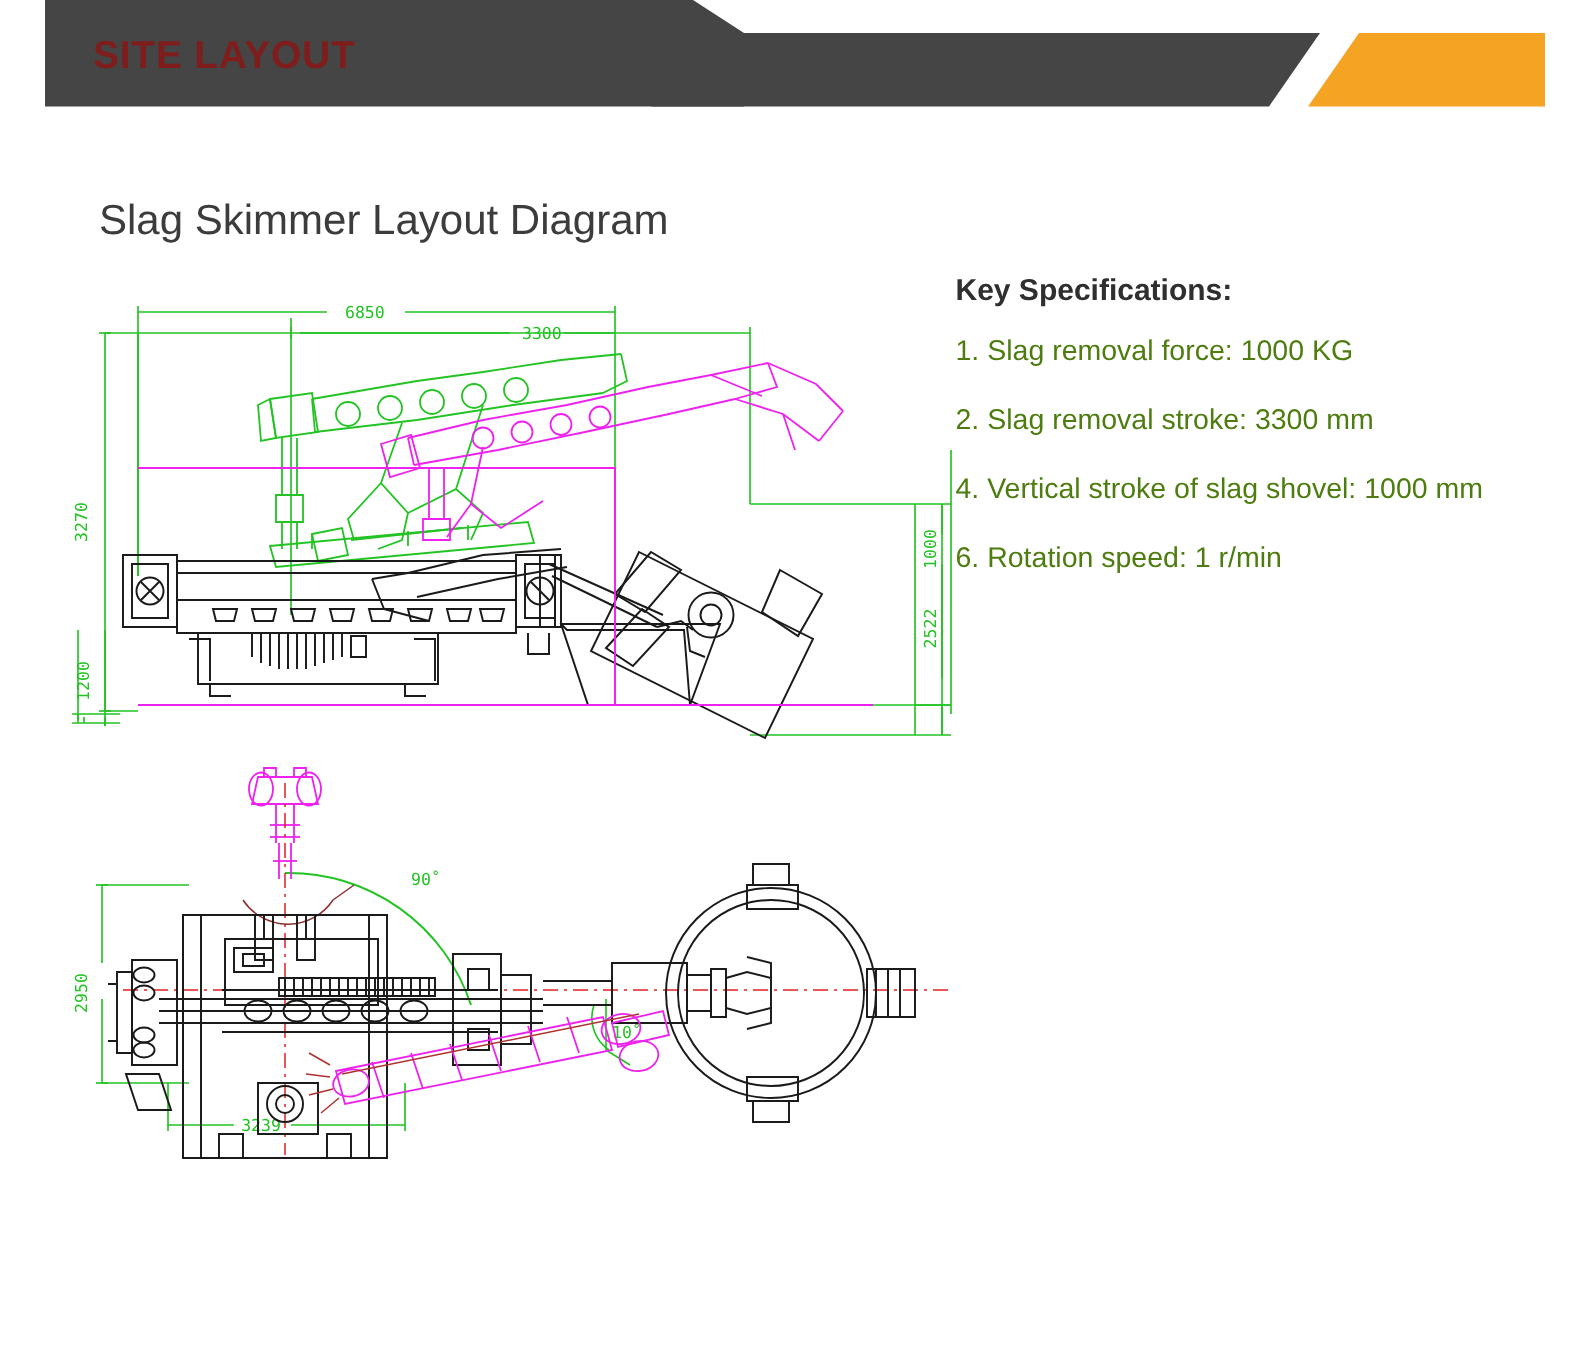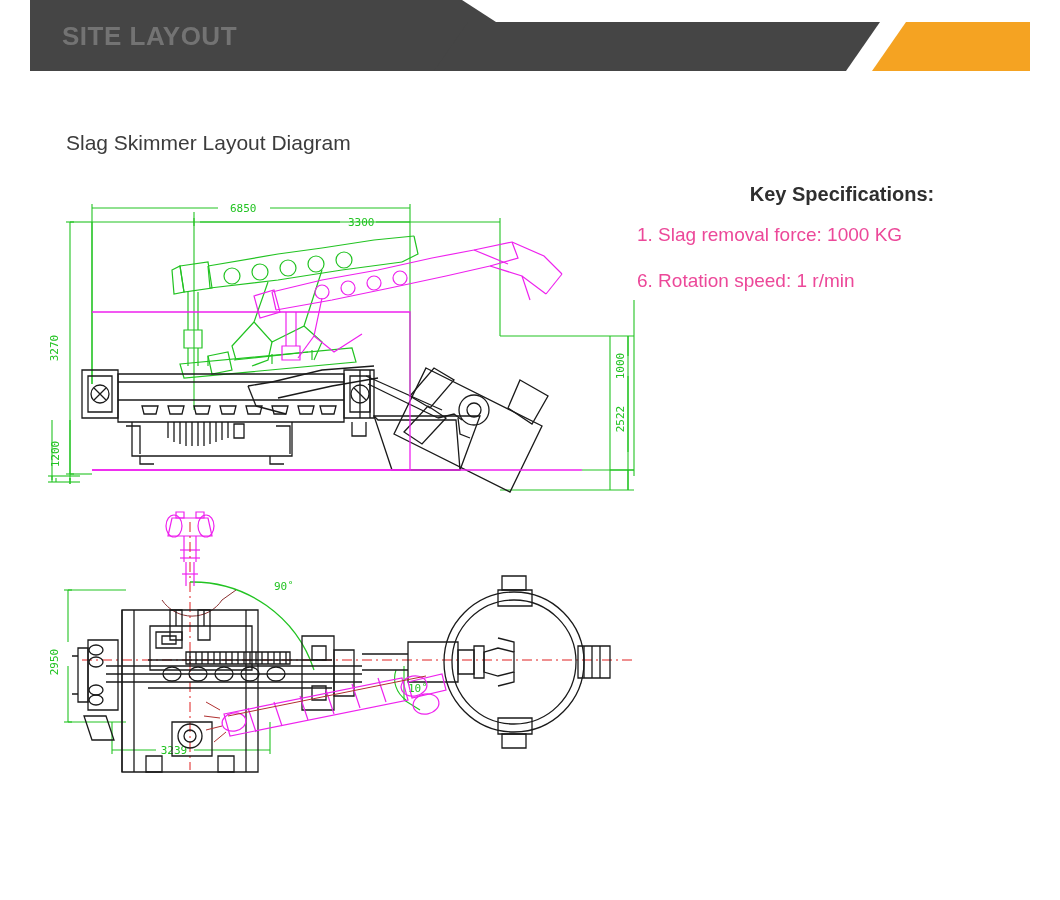--- a/index.html
+++ b/index.html
@@ -28,55 +28,54 @@
   #header-banner svg {
     display: block;
   }
   #header-title {
     position: absolute;
     left: 62px;
     top: 16px;
     font-size: 26px;
     font-weight: bold;
     letter-spacing: 0.5px;
-    color: #737373;
+    color: #7f1d1d;
     line-height: 40px;
     white-space: nowrap;
   }
 
   
   #diagram-heading {
     position: absolute;
     left: 66px;
     top: 131px;
-    font-size: 21px;
+    font-size: 28px;
     font-weight: normal;
     color: #3c3c3c;
     white-space: nowrap;
   }
 
   
   #spec-panel {
     position: absolute;
     left: 637px;
     top: 183px;
     width: 410px;
   }
   #spec-title {
     font-size: 20px;
     font-weight: bold;
     color: #2f2f2f;
     margin-bottom: 9px;
     white-space: nowrap;
-    text-align: center;
   }
   .spec-item {
     font-size: 19px;
     line-height: 34px;
-    color: #ec4899;
+    color: #4d7c0f;
     white-space: nowrap;
     margin-top: 12px;
   }
 
   
   #drawing-area {
     position: absolute;
     left: 0;
     top: 170px;
     width: 640px;
@@ -105,20 +104,22 @@
     <polygon points="906,22 1030,22 1030,71 872,71" fill="#F5A322"></polygon>
   </svg>
   <div id="header-title">SITE LAYOUT</div>
 </div>
 
 <div id="diagram-heading">Slag Skimmer Layout Diagram</div>
 
 <div id="spec-panel">
   <div id="spec-title">Key Specifications:</div>
   <div class="spec-item">1. Slag removal force: 1000 KG</div>
+  <div class="spec-item">2. Slag removal stroke: 3300 mm</div>
+  <div class="spec-item">4. Vertical stroke of slag shovel: 1000 mm</div>
   <div class="spec-item">6. Rotation speed: 1 r/min</div>
 </div>
 
 <div id="drawing-area">
 <svg width="640" height="630" viewBox="0 0 640 630" xmlns="http://www.w3.org/2000/svg">
 
   <g>
 
     <g stroke="#22c322" stroke-width="1.1" fill="none">
 

